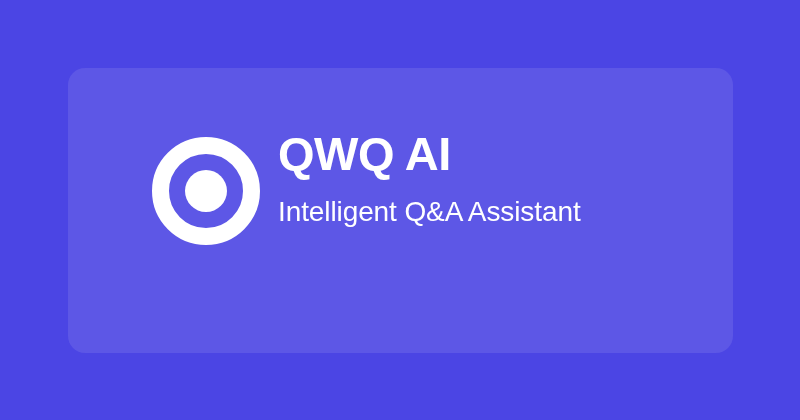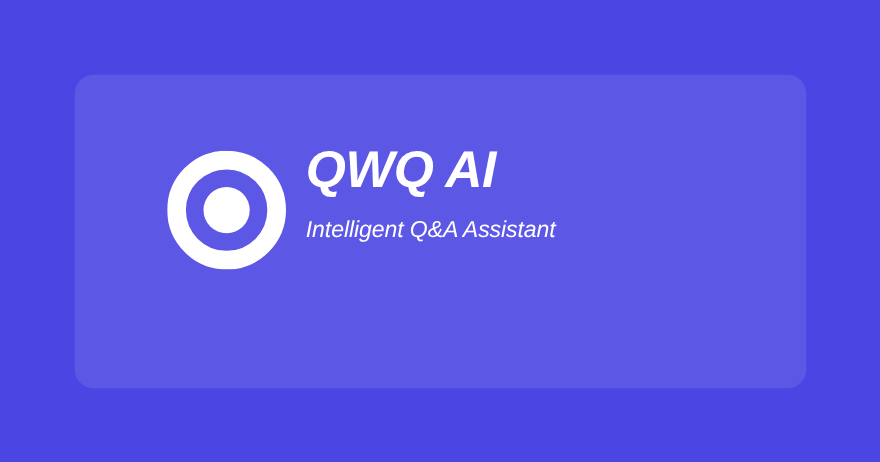--- a/index.html
+++ b/index.html
@@ -14,21 +14,20 @@
     font-family: "Liberation Sans", sans-serif;
     -webkit-font-smoothing: antialiased;
   }
 
   #app-root {
     position: relative;
     width: 800px;
     height: 420px;
     background: #4b45e4;
     box-sizing: border-box;
-    font-style: italic;
   }
 
   
   #brand-card {
     position: absolute;
     left: 68px;
     top: 68px;
     width: 665px;
     height: 285px;
     background: #5d57e6;
@@ -70,21 +69,21 @@
     line-height: 1.0;
     letter-spacing: -0.5px;
     white-space: nowrap;
   }
 
   .brand-subtitle {
     margin: 0;
     padding-top: 21px;
     color: #ffffff;
     font-family: "Liberation Sans", sans-serif;
-    font-size: 21px;
+    font-size: 28px;
     font-weight: normal;
     line-height: 1.0;
     letter-spacing: -0.1px;
     white-space: nowrap;
   }
 </style>
 </head>
 <body>
 
 <div id="app-root">

